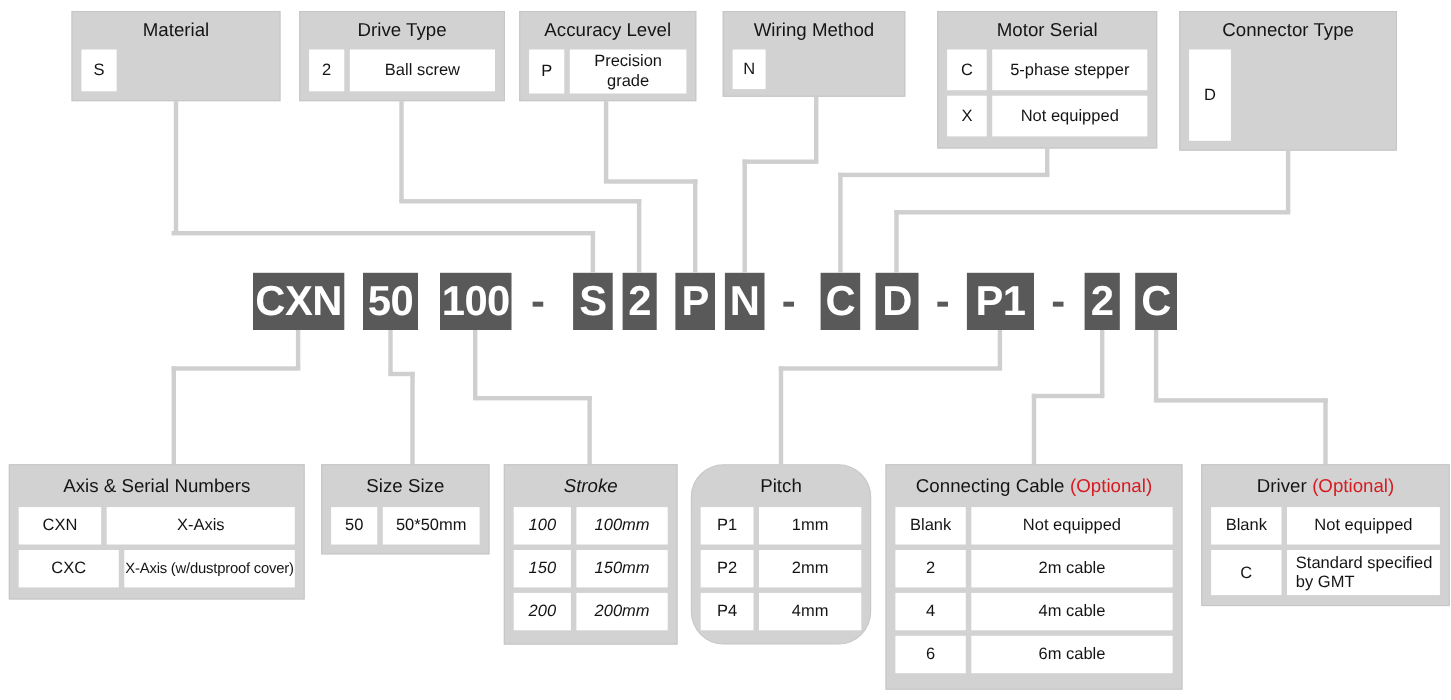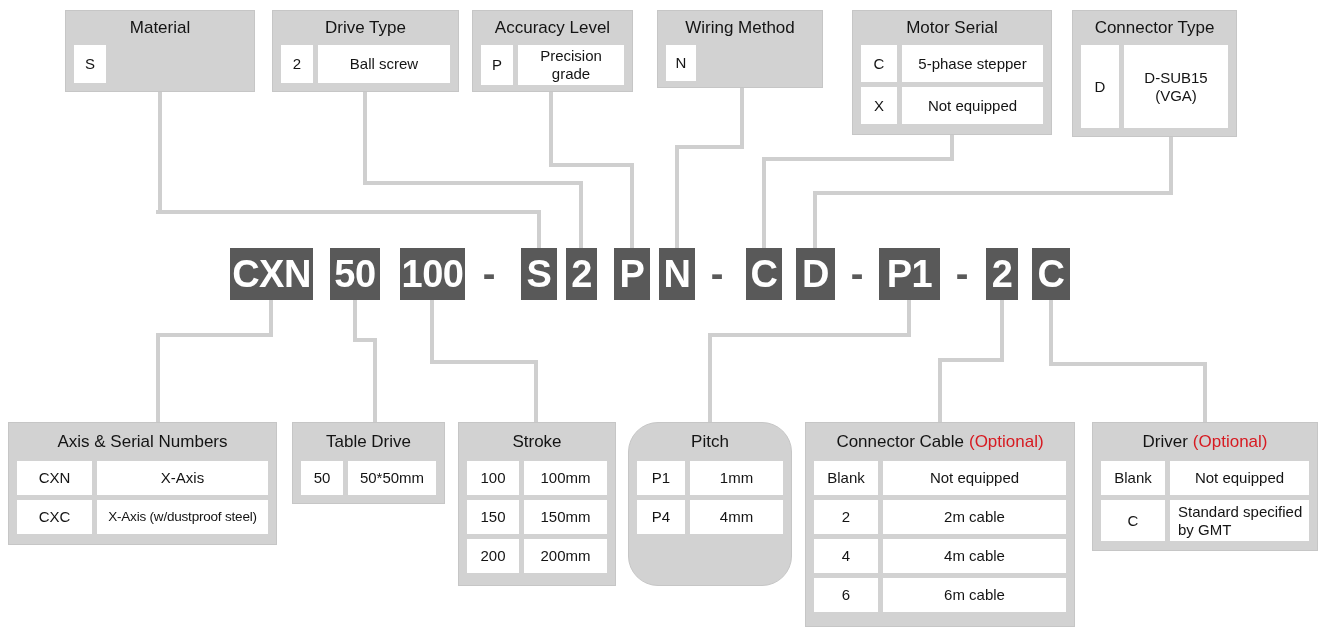--- a/index.html
+++ b/index.html
@@ -94,28 +94,26 @@
     <div class="row" style="height:37px;">
       <div class="cell code" style="width:36px;">C</div>
       <div class="cell desc">5-phase stepper</div>
     </div>
     <div class="row" style="height:37px;">
       <div class="cell code" style="width:36px;">X</div>
       <div class="cell desc">Not equipped</div>
     </div>
   </div>
 
-  <div class="box" style="left:1072px;top:10px;width:165px;height:127px;">
+  <div class="box" style="left:1072px;top:10px;width:198px;height:127px;">
     <div class="title">
         <span>Connector Type</span>
       </div>
     <div class="row" style="height:83px;">
       <div class="cell code" style="width:38px;">D</div>
-      <div class="cell desc">D-SUB15
-(VGA)</div>
     </div>
   </div>
 
   <div>
     <span class="blk" style="left:230px;width:83px;">CXN</span>
     <span class="blk" style="left:330px;width:50px;">50</span>
     <span class="blk" style="left:400px;width:65px;">100</span>
     <span class="dashseg" style="left:479px;width:20px;">-</span>
     <span class="blk" style="left:521px;width:36px;">S</span>
     <span class="blk" style="left:566px;width:31px;">2</span>
@@ -133,36 +131,36 @@
 
   <div class="box bbox" style="left:8px;top:422px;width:269px;height:123px;">
     <div class="title">
         <span>Axis &amp; Serial Numbers</span>
       </div>
     <div class="row" style="height:34px;">
       <div class="cell code" style="width:75px;">CXN</div>
       <div class="cell desc">X-Axis</div>
     </div>
     <div class="row" style="height:34px;">
-      <div class="cell code" style="width:75px;">CXC</div>
-      <div class="cell desc tight">X-Axis (w/dustproof steel)</div>
+      <div class="cell code" style="width:91px;">CXC</div>
+      <div class="cell desc tight">X-Axis (w/dustproof cover)</div>
     </div>
   </div>
 
   <div class="box bbox" style="left:292px;top:422px;width:153px;height:82px;">
     <div class="title">
-        <span>Table Drive</span>
+        <span>Size Size</span>
       </div>
     <div class="row" style="height:34px;">
       <div class="cell code" style="width:42px;">50</div>
       <div class="cell desc">50*50mm</div>
     </div>
   </div>
 
-  <div class="box bbox" style="left:458px;top:422px;width:158px;height:164px;">
+  <div class="box bbox" style="left:458px;top:422px;width:158px;height:164px;font-style:italic;">
     <div class="title">
         <span>Stroke</span>
       </div>
     <div class="row" style="height:34px;">
       <div class="cell code" style="width:52px;">100</div>
       <div class="cell desc">100mm</div>
     </div>
     <div class="row" style="height:34px;">
       <div class="cell code" style="width:52px;">150</div>
       <div class="cell desc">150mm</div>
@@ -175,28 +173,32 @@
 
   <div class="box bbox" style="left:628px;top:422px;width:164px;height:164px;border-radius:30px;">
     <div class="title">
         <span>Pitch</span>
       </div>
     <div class="row" style="height:34px;">
       <div class="cell code" style="width:48px;">P1</div>
       <div class="cell desc">1mm</div>
     </div>
     <div class="row" style="height:34px;">
+      <div class="cell code" style="width:48px;">P2</div>
+      <div class="cell desc">2mm</div>
+    </div>
+    <div class="row" style="height:34px;">
       <div class="cell code" style="width:48px;">P4</div>
       <div class="cell desc">4mm</div>
     </div>
   </div>
 
   <div class="box bbox" style="left:805px;top:422px;width:270px;height:205px;">
     <div class="title">
-      <span>Connector Cable</span>
+      <span>Connecting Cable</span>
       <span class="opt">(Optional)</span>
     </div>
     <div class="row" style="height:34px;">
       <div class="cell code" style="width:64px;">Blank</div>
       <div class="cell desc">Not equipped</div>
     </div>
     <div class="row" style="height:34px;">
       <div class="cell code" style="width:64px;">2</div>
       <div class="cell desc">2m cable</div>
     </div>

